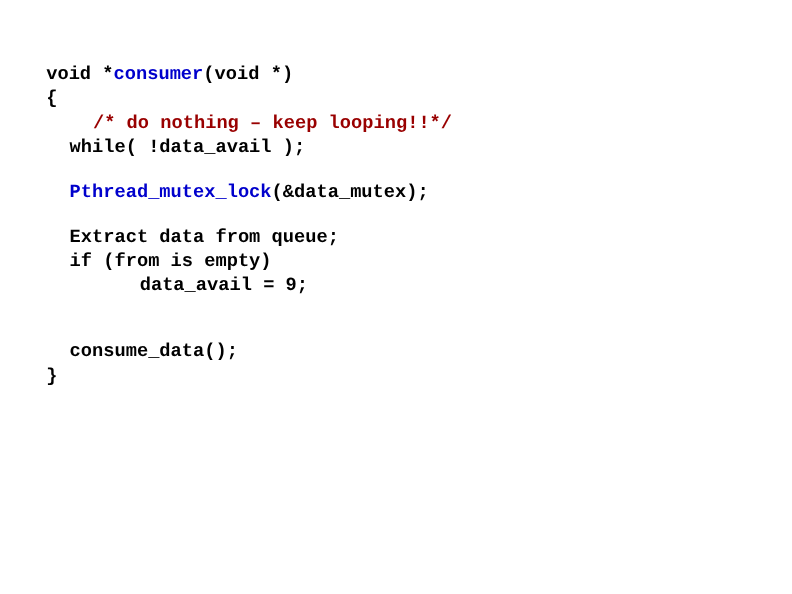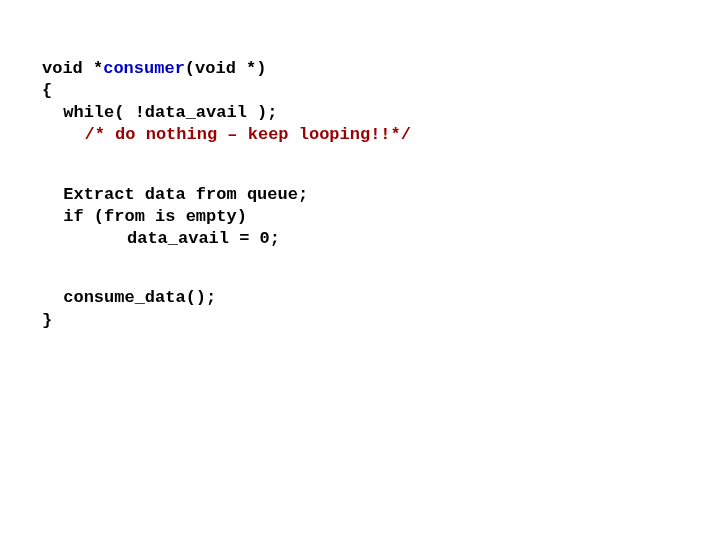--- a/index.html
+++ b/index.html
@@ -34,34 +34,35 @@
 </style>
 </head>
 <body>
 
 <div class="page">
 
   <div class="line"><span>void *</span><span class="blue">consumer</span><span>(void *)</span></div>
 
   <div class="line">{</div>
 
+  <div class="line indent2 darkred">/* do nothing – keep looping!!*/</div>
+
   <div class="line indent1">while( !data_avail );</div>
-
-  <div class="line indent2 darkred">/* do nothing – keep looping!!*/</div>
 
   <div class="spacer"></div>
 
+  <div class="line indent1"><span class="blue">Pthread_mutex_lock</span><span>(&amp;data_mutex);</span></div>
 
   <div class="spacer"></div>
 
   <div class="line indent1">Extract data from queue;</div>
 
   <div class="line indent1">if (from is empty)</div>
 
-  <div class="line indent3">data_avail = 0;</div>
+  <div class="line indent3">data_avail = 9;</div>
 
   <div class="spacer"></div>
 
 
   <div class="spacer"></div>
 
   <div class="line indent1">consume_data();</div>
 
   <div class="line">}</div>
 

